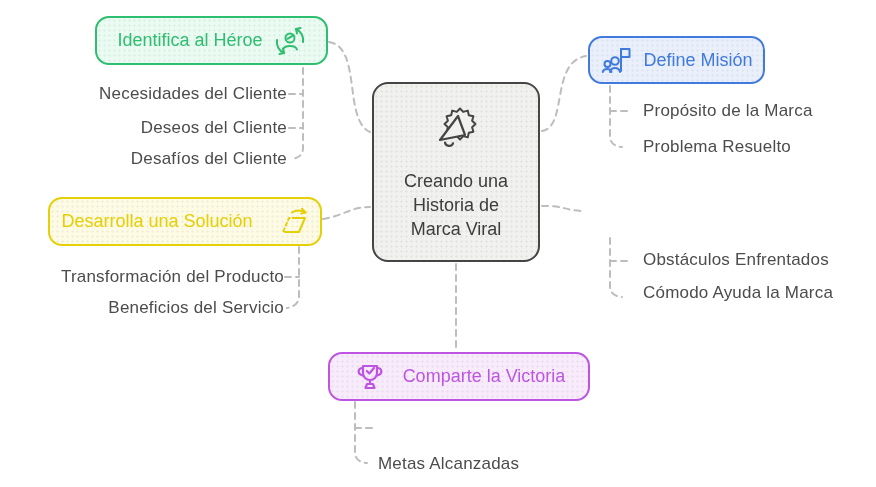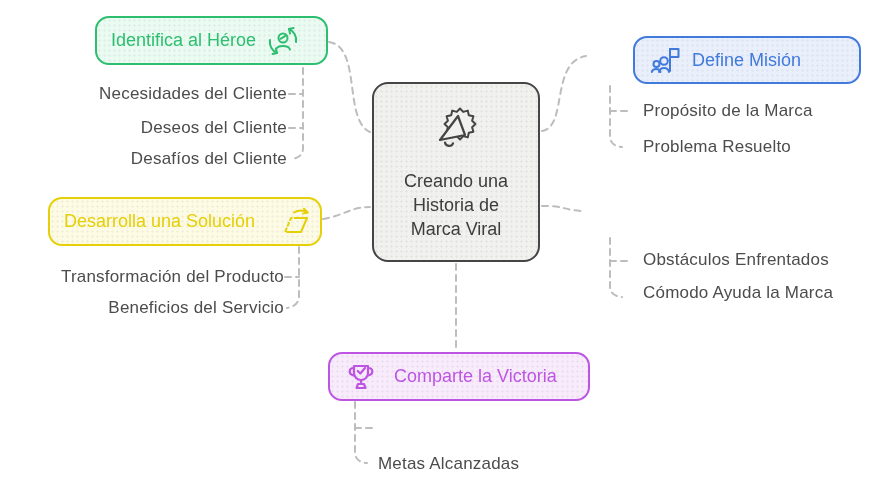--- a/index.html
+++ b/index.html
@@ -10,21 +10,21 @@
   svg.connectors{position:absolute;left:0;top:0;width:876px;height:487px;pointer-events:none;}
   svg.connectors path{fill:none;stroke:var(--line,#bdbdbd);stroke-width:2;stroke-dasharray:6 5;stroke-linecap:round;}
 
   .node{
     position:absolute;box-sizing:border-box;height:49px;
     border:2px solid var(--c);border-radius:14px;
     background-color:var(--bg);
     background-image:radial-gradient(rgba(0,0,0,0.045) 1px,transparent 1.4px);
     background-size:5px 5px;
     color:var(--c);font-size:18px;
-    display:flex;align-items:center;justify-content:flex-start;gap:11px;
+    display:flex;align-items:center;justify-content:center;gap:11px;
     padding:0 14px;white-space:nowrap;cursor:pointer;
   }
   .node .nicon{display:flex;align-items:center;}
   .node .nicon svg{display:block;}
 
   .center-node{
     position:absolute;left:372px;top:82px;width:168px;height:180px;box-sizing:border-box;
     border:2px solid #454545;border-radius:16px;
     background-color:#f1f1ef;
     background-image:radial-gradient(rgba(0,0,0,0.05) 1px,transparent 1.4px);
@@ -108,21 +108,21 @@
         <path d="M18,12 H30 L24,26 H13"></path>
         <path d="M13,26 H8 L14,12 H18" stroke-dasharray="3 3"></path>
         <path d="M17,6.5 C21,4 26,4 30.5,6.5"></path>
         <path d="M30.5,6.5 L27,2.8 M30.5,6.5 L26,7.6"></path>
       </svg>
     </span>
   </div>
   <div class="subitem r" style="right:592px;top:266px;">Transformación del Producto</div>
   <div class="subitem r" style="right:592px;top:297px;">Beneficios del Servicio</div>
 
-  <div class="node" style="left: 588px; top: 36px; width: 228px; height: 48px; margin-left: 45px; --c: #4179dc; --bg: #e9f0fc;">
+  <div class="node" style="left: 588px; top: 36px; width: 177px; height: 48px; --c: #4179dc; --bg: #e9f0fc;">
     <span class="nicon">
       <svg width="32" height="32" viewBox="0 0 32 32" stroke="currentColor" fill="none" stroke-width="2" stroke-linecap="round" stroke-linejoin="round">
         <path d="M21,27 V5"></path>
         <path d="M21,5 H29.5 V13 H21"></path>
         <circle cx="15" cy="17" r="3.8"></circle>
         <path d="M10,28 C11,22.5 19,22.5 20,28"></path>
         <circle cx="7.5" cy="20" r="3"></circle>
         <path d="M2.8,28 C3.8,24 10.5,24 11.5,28"></path>
       </svg>
     </span>

